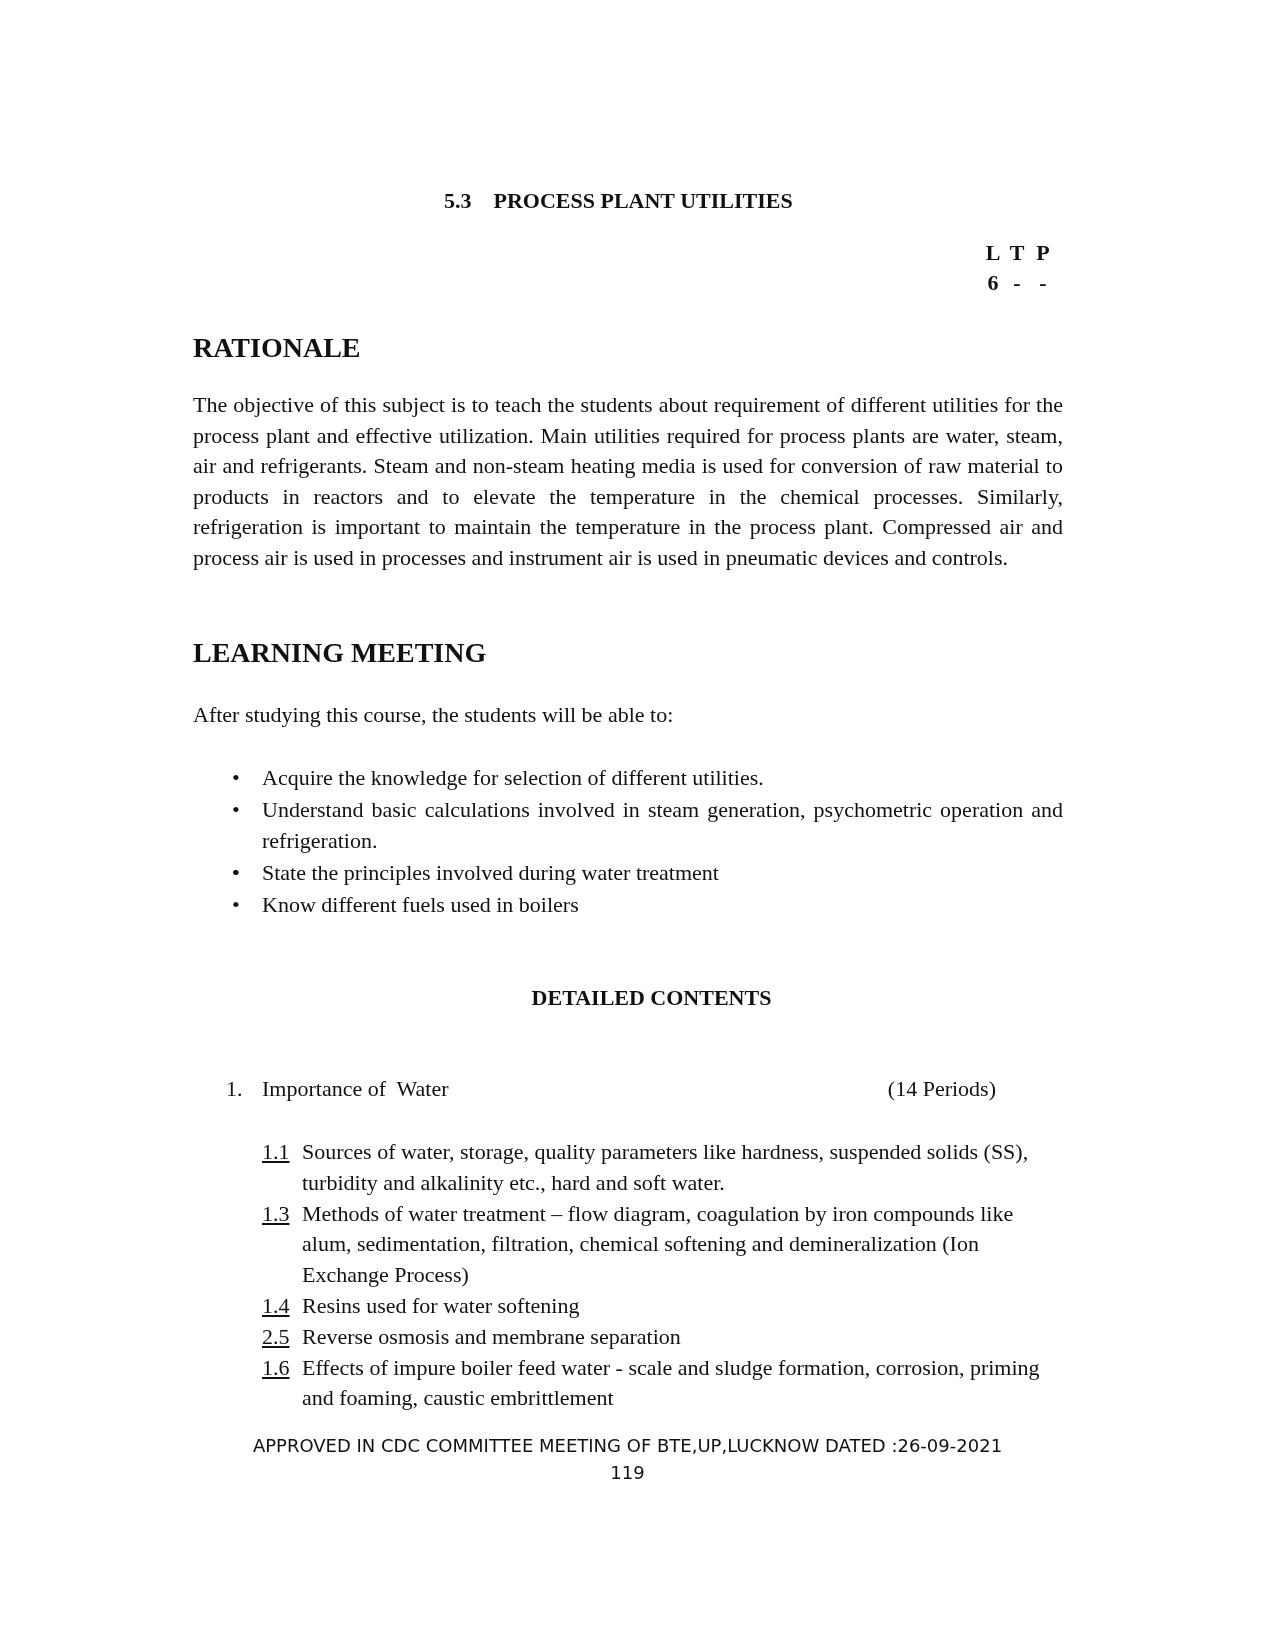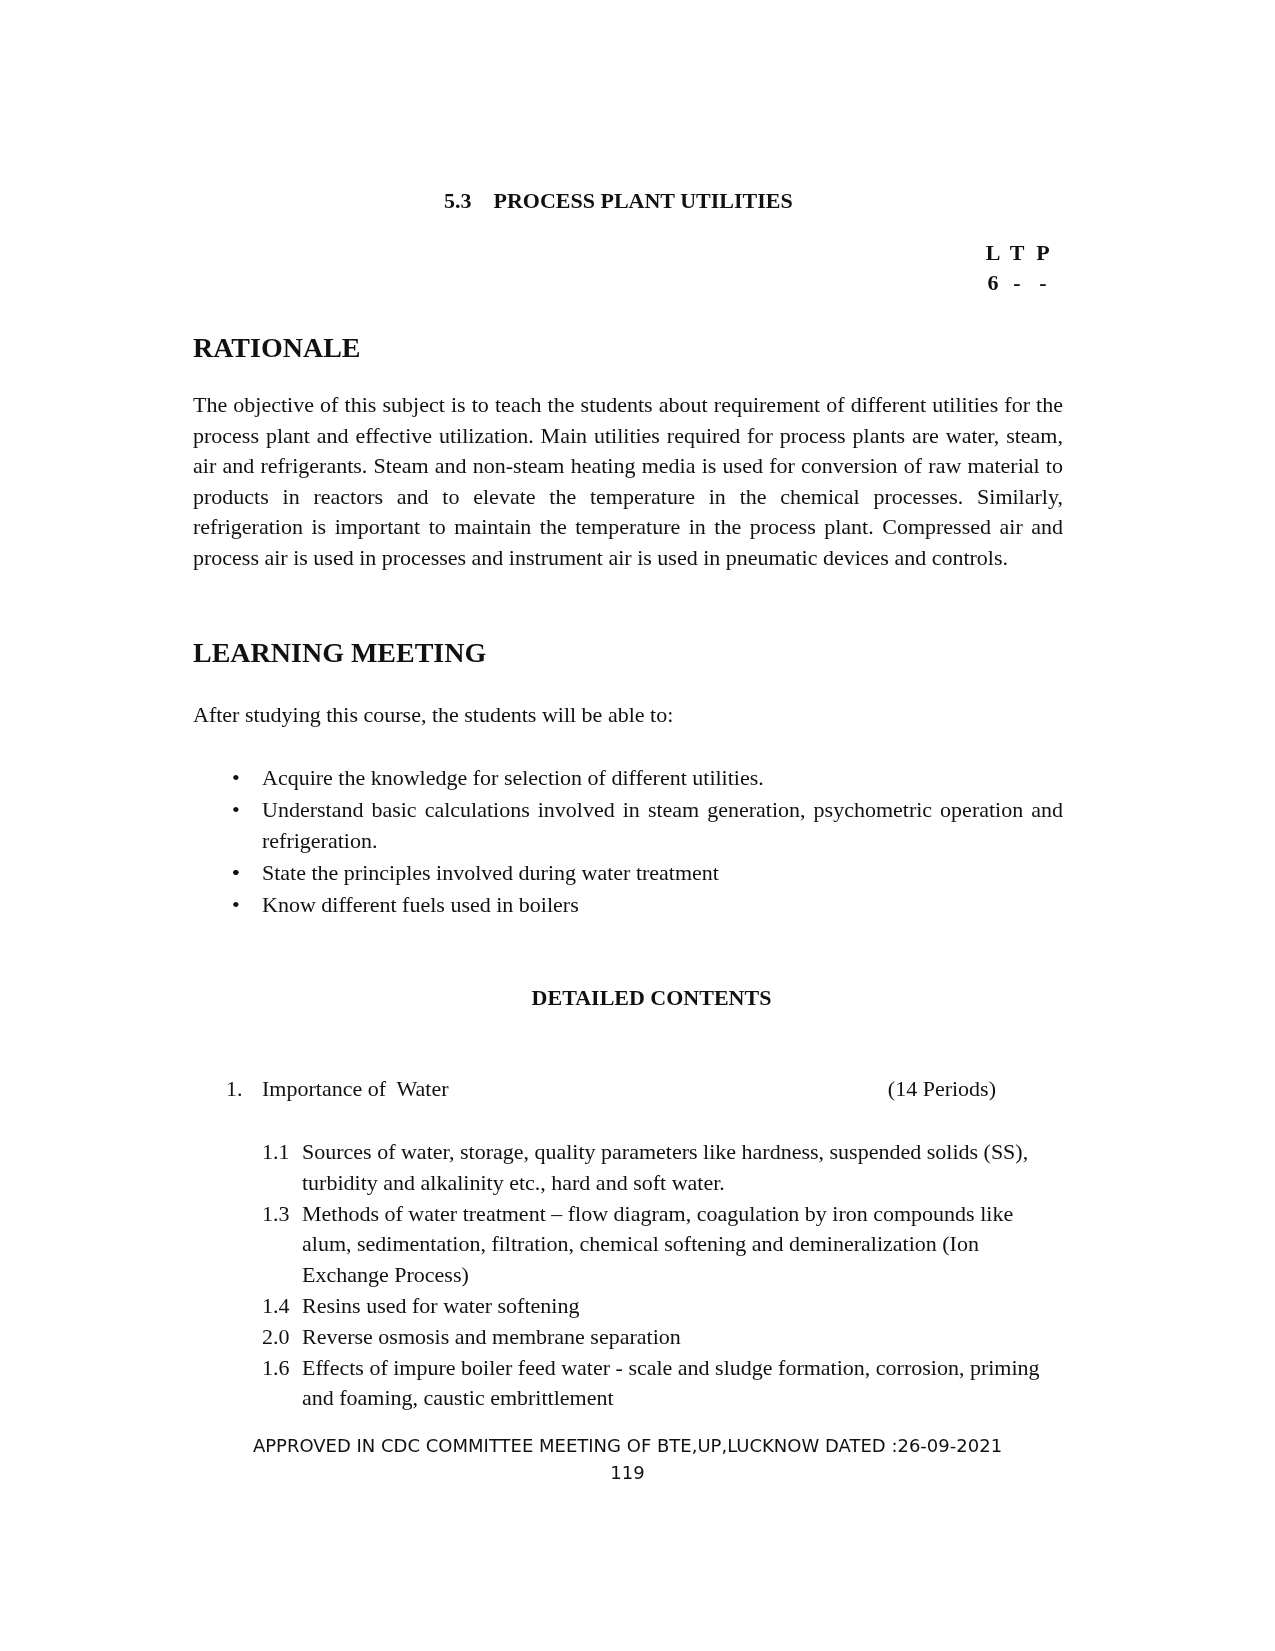--- a/index.html
+++ b/index.html
@@ -14,21 +14,21 @@
   .bullets { left: 220px; width: 843px; font-size: 22px; line-height: 31px; margin: 0; padding: 0; list-style: none; }
   .bullets li { position: relative; padding-left: 42px; text-align: justify; margin-bottom: 1px; }
   .bullets li .dot { position: absolute; left: 12px; top: 0; }
   .center-head { left: 0; width: 1275px; text-align: center; font-weight: bold; font-size: 22px; margin-left: 24px; }
   .unit { left: 226px; width: 770px; font-size: 22px; }
   .unit .num { position: absolute; left: 0; }
   .unit .name { position: absolute; left: 36px; white-space: pre; }
   .unit .periods { position: absolute; right: 0; }
   .sub { left: 262px; width: 790px; font-size: 22px; line-height: 30.8px; margin: 0; padding: 0; list-style: none; }
   .sub li { position: relative; padding-left: 40px; }
-  .sub li .snum { position: absolute; left: 0; top: 0; }
+  .sub li .snum { position: absolute; left: 0; top: 0; text-decoration: underline; }
   .footer { left: 0; width: 1275px; text-align: center; font-family: "DejaVu Sans", sans-serif; font-size: 18px; color: #111; line-height: 27px; }
 </style>
 </head>
 <body>
 
 <div class="abs title">5.3    PROCESS PLANT UTILITIES</div>
 
 <div class="abs ltp" style="left:982px; top:240px; width:80px; height:64px;">
   <div style="position:relative; height:30px;">
     <span style="left:0;">L</span>
@@ -63,20 +63,20 @@
 <div class="abs unit" style="top:1076px; height:30px;">
   <span class="num">1.</span>
   <span class="name">Importance of  Water</span>
   <span class="periods">(14 Periods)</span>
 </div>
 
 <ul class="abs sub" style="top:1137px;">
   <li><span class="snum">1.1</span><span>Sources of water, storage, quality parameters like hardness, suspended solids (SS), turbidity and alkalinity etc.,  hard and soft water.</span></li>
   <li><span class="snum">1.3</span><span>Methods of water treatment – flow diagram, coagulation by iron compounds like alum, sedimentation, filtration, chemical softening and demineralization (Ion Exchange Process)</span></li>
   <li><span class="snum">1.4</span><span>Resins used for water softening</span></li>
-  <li><span class="snum">2.0</span><span>Reverse osmosis and membrane separation</span></li>
+  <li><span class="snum">2.5</span><span>Reverse osmosis and membrane separation</span></li>
   <li><span class="snum">1.6</span><span>Effects of impure boiler feed water - scale and sludge formation, corrosion, priming and foaming, caustic embrittlement</span></li>
 </ul>
 
 <div class="abs footer" style="top:1432px; left:0; width:1255px;">
   <div>APPROVED IN CDC COMMITTEE MEETING OF BTE,UP,LUCKNOW DATED :26-09-2021</div>
   <div>119</div>
 </div>
 
 </body></html>

